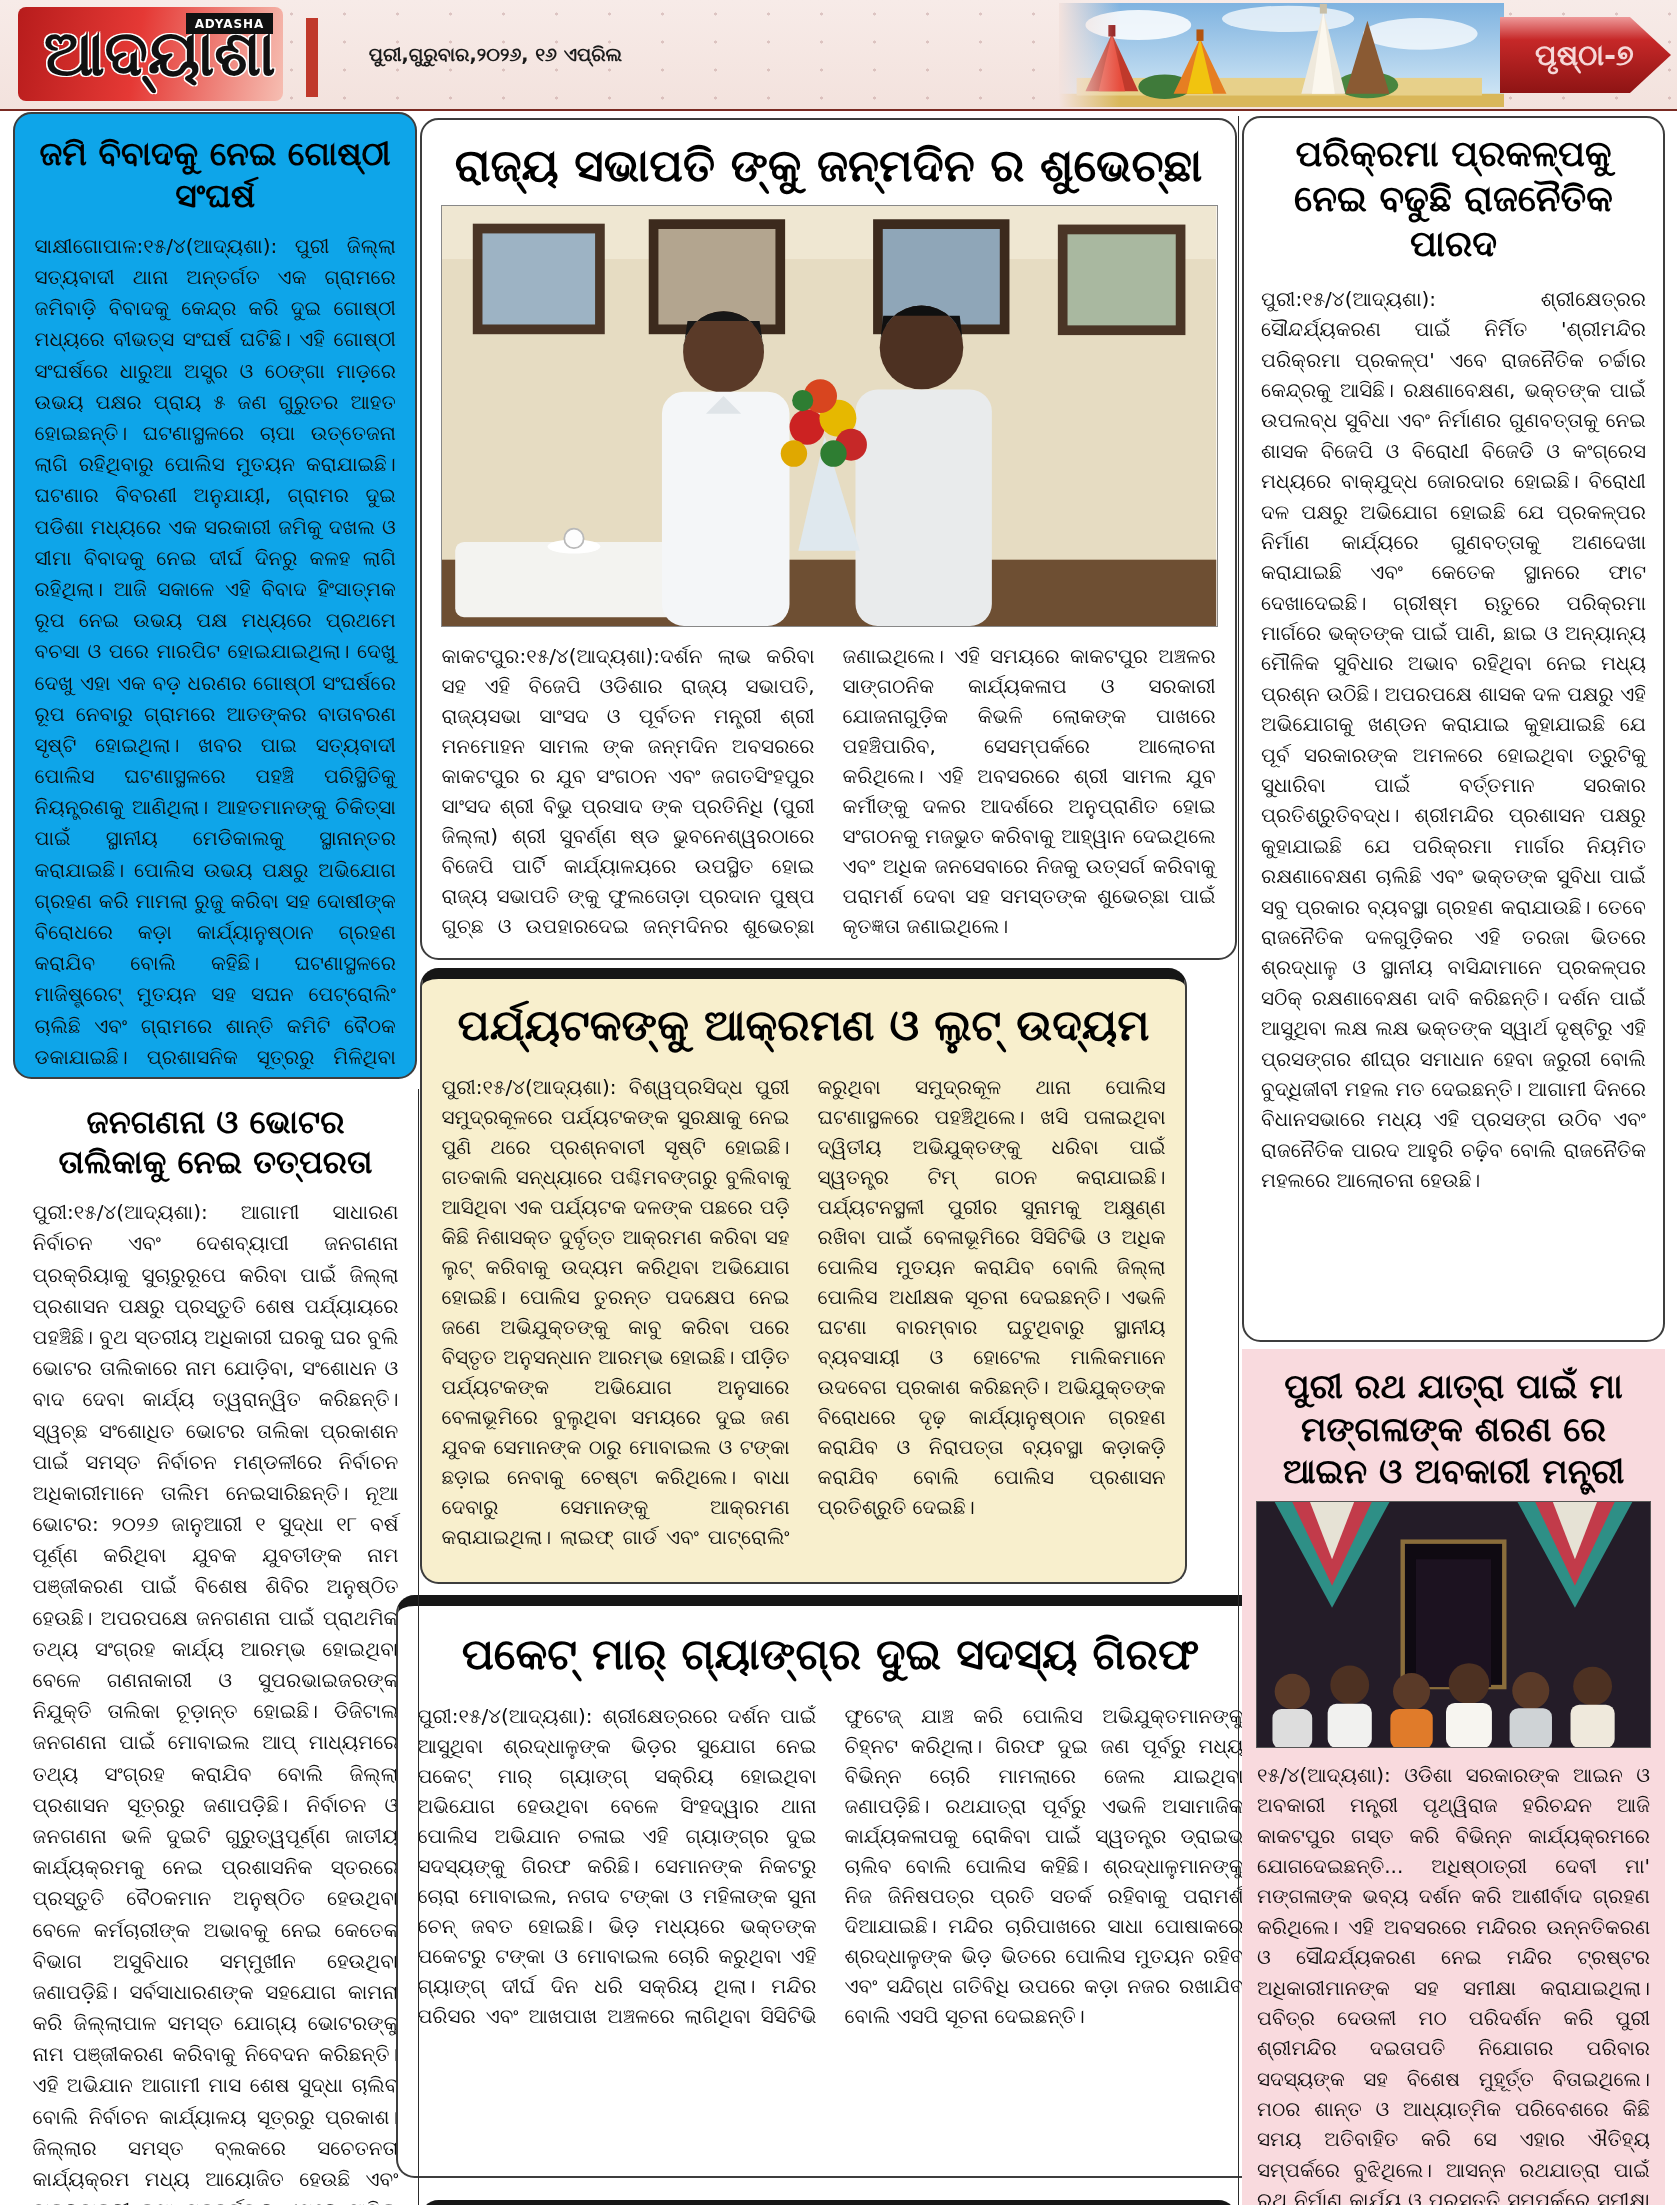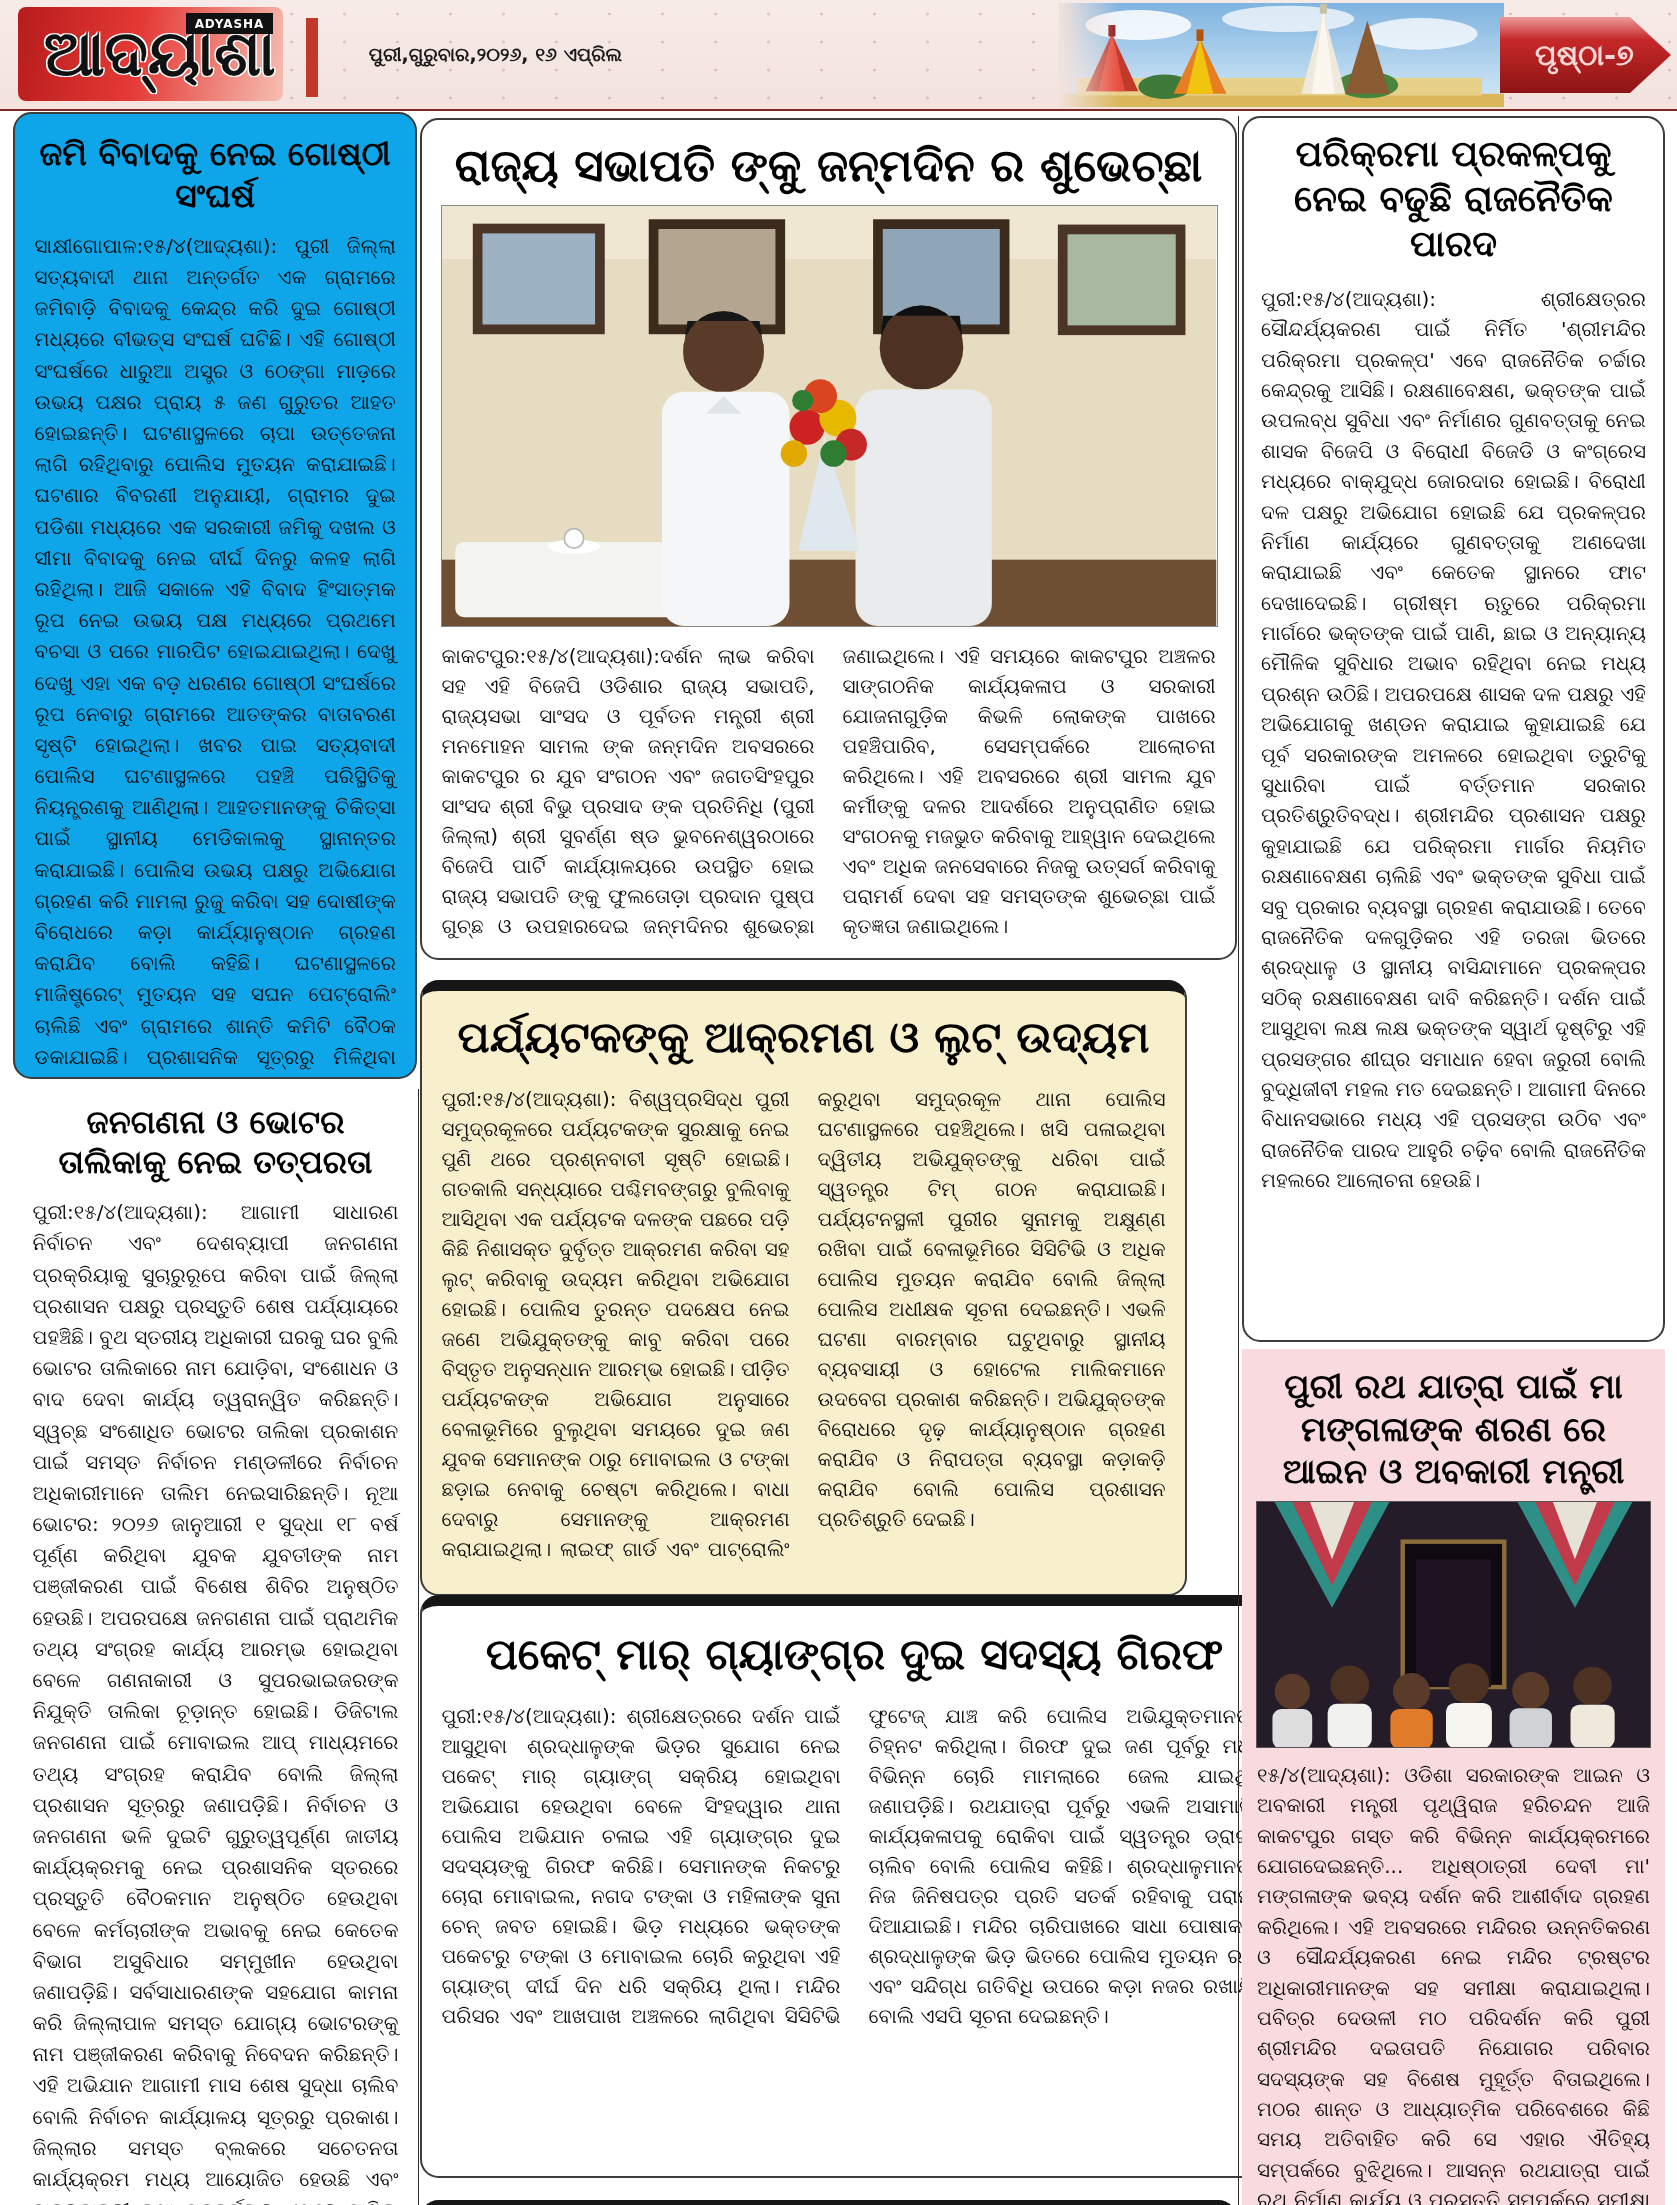--- a/index.html
+++ b/index.html
@@ -49,24 +49,24 @@
   .a-land .hl{font-size:33px;}
   .a-census{left:15px;top:1089px;width:401px;height:1216px;padding:13.2px 17.6px;background:#fff;}
   .a-census .hl{font-size:32px;}
   .l-body{font-size:20px;line-height:1.56;margin-top:15px;}
 
   
   .a-bday{left:420px;top:118px;width:817px;height:842px;padding:11.5px 19.4px;}
   .a-bday .hl{font-size:45px;margin-top:6.2px;}
   .photo-bday{width:100%;height:420px;margin-top:11.5px;border:0.9px solid #888;}
   .a-bday .btxt{font-size:20px;line-height:1.5;margin-top:13.2px;}
-  .a-tourist{left:420px;top:968px;width:767px;height:616px;background:#f8efcd;padding:8.8px 19.4px;margin-top:12px;}
+  .a-tourist{left:420px;top:968px;width:767px;height:616px;background:#f8efcd;padding:8.8px 19.4px;}
   .a-tourist .hl{font-size:43px;margin-top:11.5px;}
   .a-tourist .btxt{font-size:20px;line-height:1.5;margin-top:19.4px;}
-  .a-pickpocket{left:420px;top:1595px;width:869px;height:583px;padding:8.8px 19.4px;}
+  .a-pickpocket{left:396px;top:1595px;width:869px;height:583px;padding:8.8px 19.4px;}
   .a-pickpocket .hl{font-size:43px;margin-top:13.2px;}
   .a-pickpocket .btxt{font-size:20px;line-height:1.5;margin-top:19.4px;}
   .a-coal{left:420px;top:2200px;width:817px;height:498px;padding:8.8px 19.4px;}
 
   
   .a-parikrama{left:1242px;top:116px;width:423px;height:1226px;padding:13.2px 17px;}
   .a-parikrama .hl{font-size:36px;}
   .a-parikrama .btxt{font-size:20px;line-height:1.52;margin-top:17.6px;}
   .a-minister{left:1242px;top:1349px;width:423px;height:860px;background:#f9dade;}
   .a-minister .hl{font-size:34px;padding:16px 13.2px 8.8px 13.2px;}

